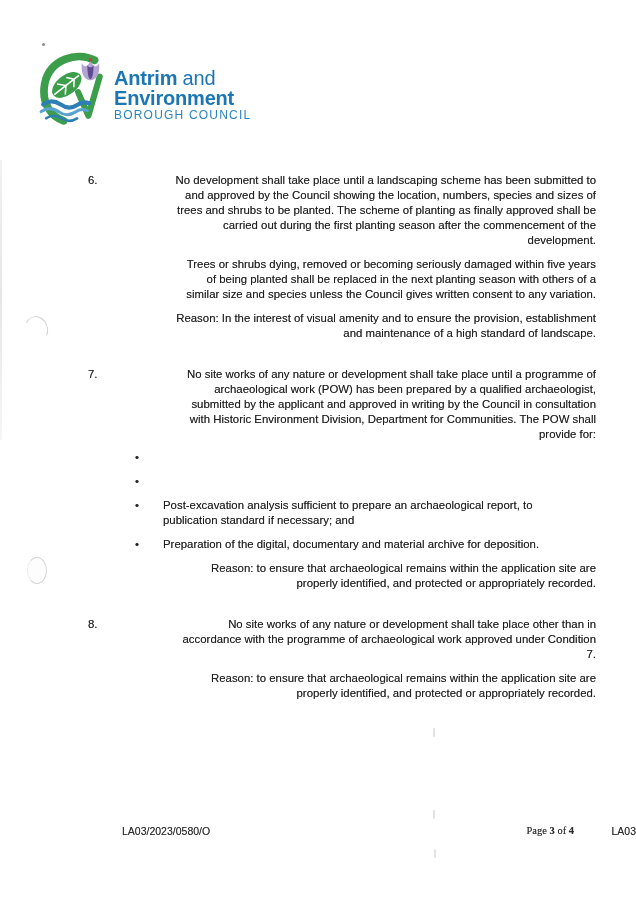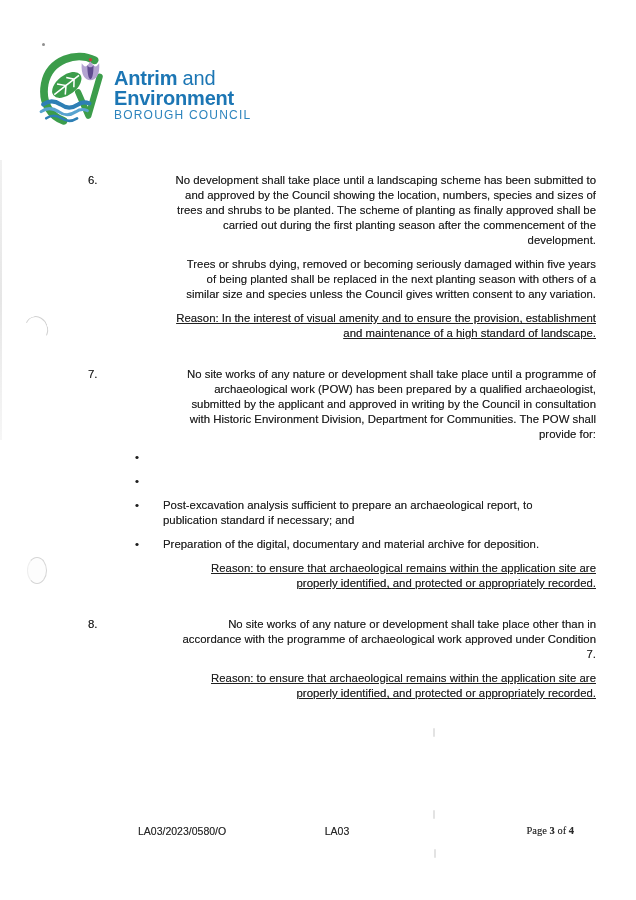--- a/index.html
+++ b/index.html
@@ -43,34 +43,34 @@
   .content {
     position:absolute; left:88px; top:173px; right:40px;
     font-size:11.4px; line-height:15px;
     text-shadow:0 0 0.4px rgba(20,20,20,0.55);
   }
   .condition { display:flex; margin-bottom:26px; }
   .condition:last-child { margin-bottom:0; }
   .cnum { width:47px; flex:none; }
   .cbody { flex:1; min-width:0; }
   .para { white-space:pre; margin:0 0 9px 0;text-align:right; }
-  .para:last-child { margin-bottom:0;text-decoration:underline; }
+  .para:last-child { margin-bottom:0; }
   .bullets { margin:0 0 9px 0; }
   .bullet-item { display:flex; margin:0 0 9px 0; }
   .bmark { width:28px; flex:none; }
   .btext { white-space:pre; }
 
   
   .footer {
     position:absolute; left:0; right:0; top:825px;
     font-size:10.5px; color:#2b2b2b;
     text-shadow:0 0 0.3px rgba(30,30,30,0.5);
   }
-  .f-ref  { position:absolute; left:101px;padding-left:37px; }
-  .f-code { position:absolute; left:0; right:0; text-align:center;margin-left:38px; }
+  .f-ref  { position:absolute; left:85px;padding-left:37px; }
+  .f-code { position:absolute; left:0; right:0; text-align:right;margin-left:38px; }
   .f-page { position:absolute; right:62px; white-space:pre;font-family:Liberation Serif, serif; }
   .f-page .strong { font-weight:bold; }
 
   
   .hole-top {
     position:absolute; left:25px; top:316px; width:21px; height:24px;
     border:1.6px solid #d2d2d2; border-radius:50%;
     border-left-color:transparent; border-bottom-color:transparent;
     transform:rotate(-18deg);
   }

